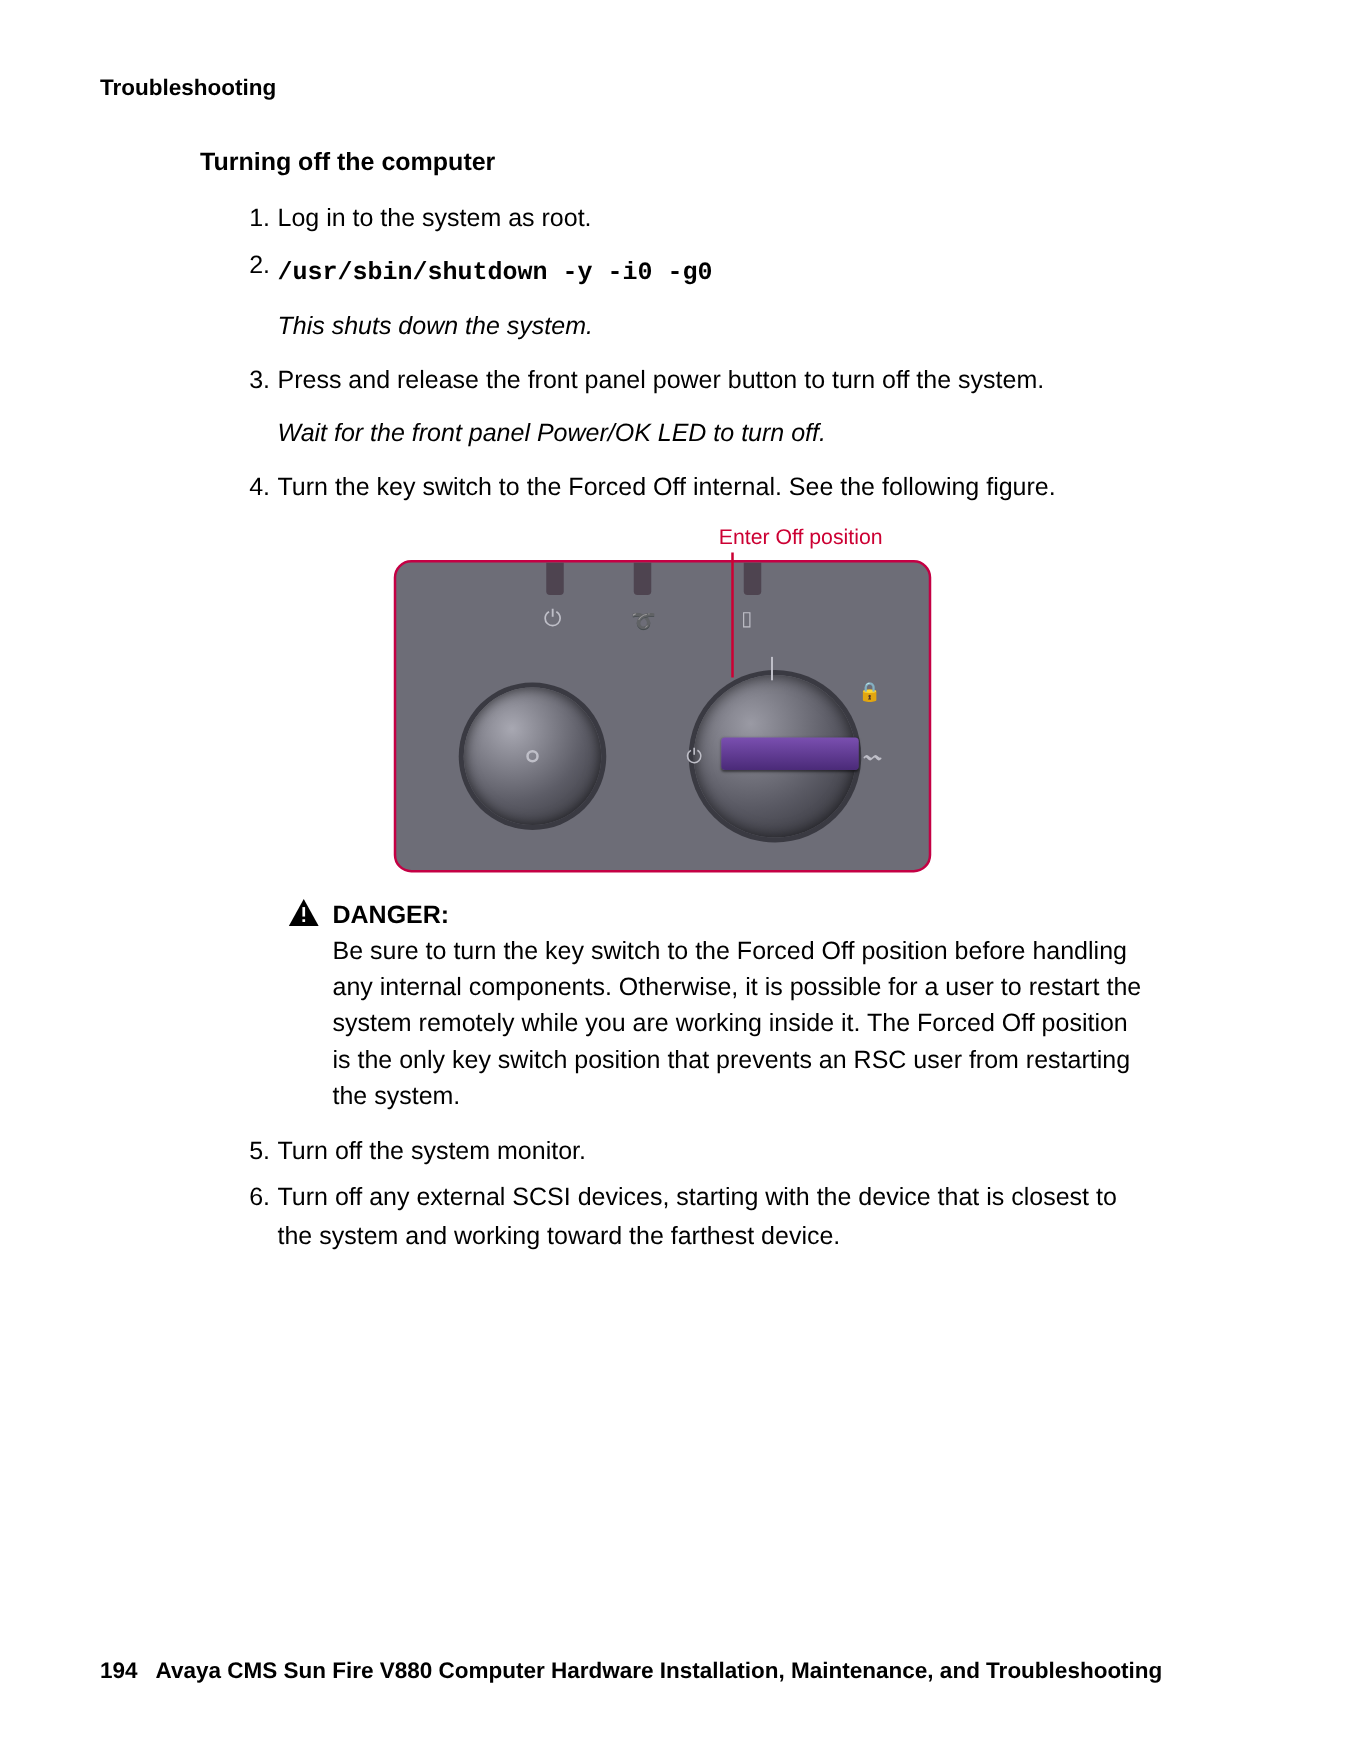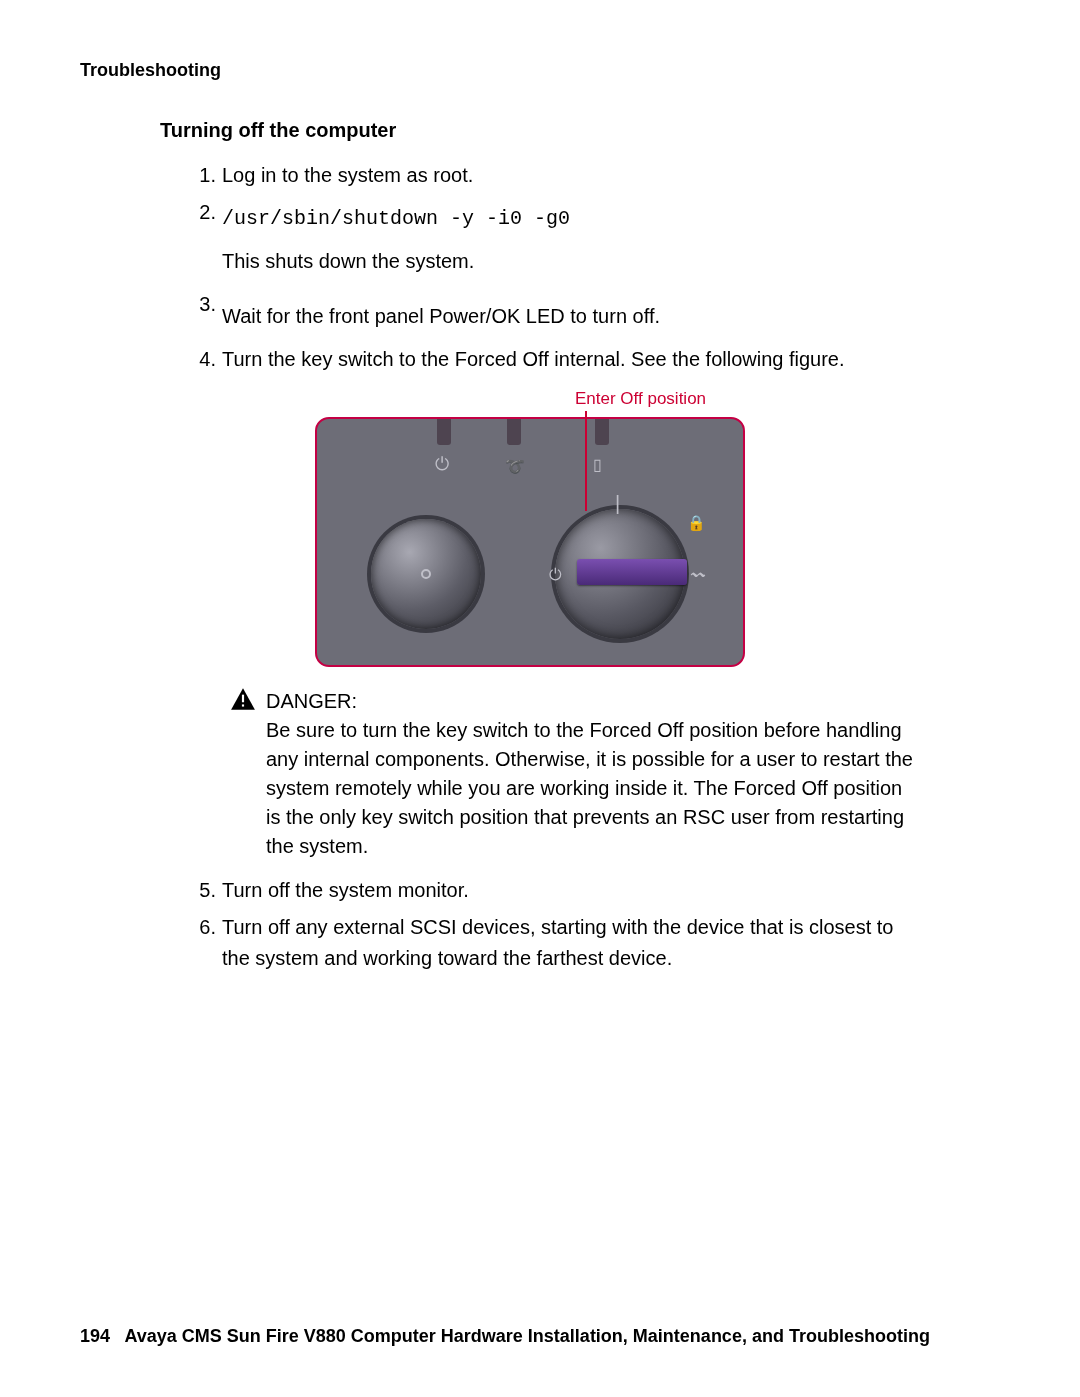--- a/index.html
+++ b/index.html
@@ -40,25 +40,25 @@
     margin-bottom: 6px;
   }
   .step-number {
     min-width: 26px;
     text-align: right;
     margin-right: 6px;
   }
   .step-body { flex: 1; }
   .command {
     font-family: "Courier New", monospace;
-    font-weight: normal;
+    font-weight: bold;
     font-size: 20px;
     margin: 6px 0 6px 0;
   }
-  .note { margin: 12px 0 6px 0; }
+  .note { margin: 12px 0 6px 0; font-style: italic; }
   .figure-wrap {
     width: 100%;
     display: flex;
     justify-content: center;
     margin: 18px 0 18px 0;
   }
   .figure {
     position: relative;
     width: 430px;
   }
@@ -173,21 +173,21 @@
     margin: 20px 60px 14px 150px;
     font-size: 20px;
     line-height: 1.45;
   }
   .danger-icon {
     width: 28px;
     min-width: 28px;
     margin-right: 8px;
   }
   .danger-icon svg { display: block; }
-  .danger-label { font-weight: normal; }
+  .danger-label { font-weight: bold; }
   .danger-text { flex: 1; }
 
   .footer {
     position: absolute;
     left: 80px;
     bottom: 50px;
     font-size: 18px;
     font-weight: bold;
   }
   .footer .pnum { margin-right: 10px; text-align: right; }
@@ -212,20 +212,21 @@
       <div class="step-number">2.</div>
       <div class="step-body">
         <div class="command">/usr/sbin/shutdown -y -i0 -g0</div>
         <div class="note">This shuts down the system.</div>
       </div>
     </div>
 
     <div class="step">
       <div class="step-number">3.</div>
       <div class="step-body">
+        <div>Press and release the front panel power button to turn off the system.</div>
         <div class="note">Wait for the front panel Power/OK LED to turn off.</div>
       </div>
     </div>
 
     <div class="step">
       <div class="step-number">4.</div>
       <div class="step-body">Turn the key switch to the Forced Off internal. See the following figure.</div>
     </div>
   </div>
 

